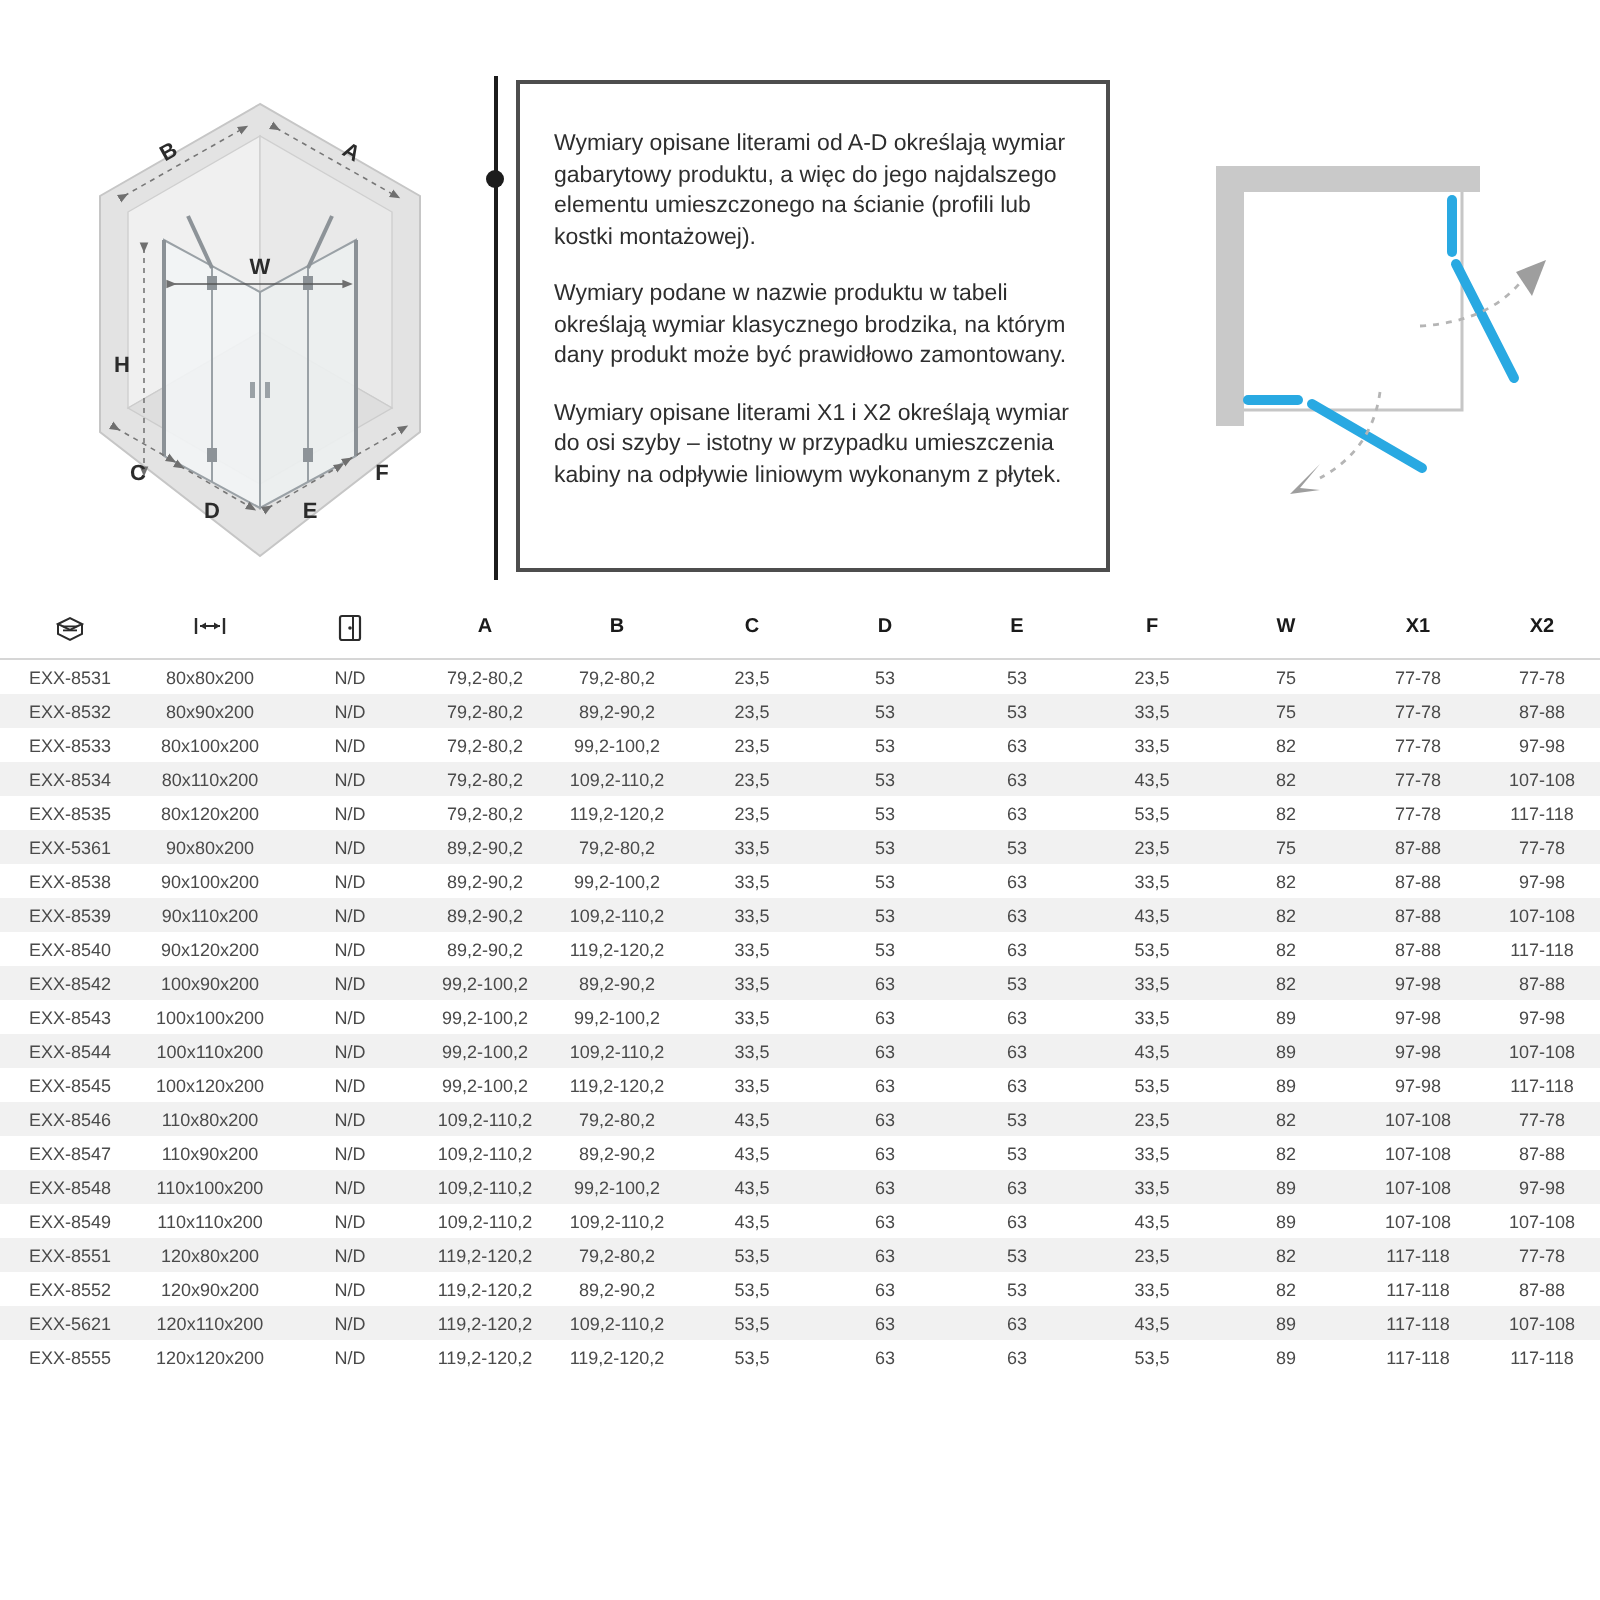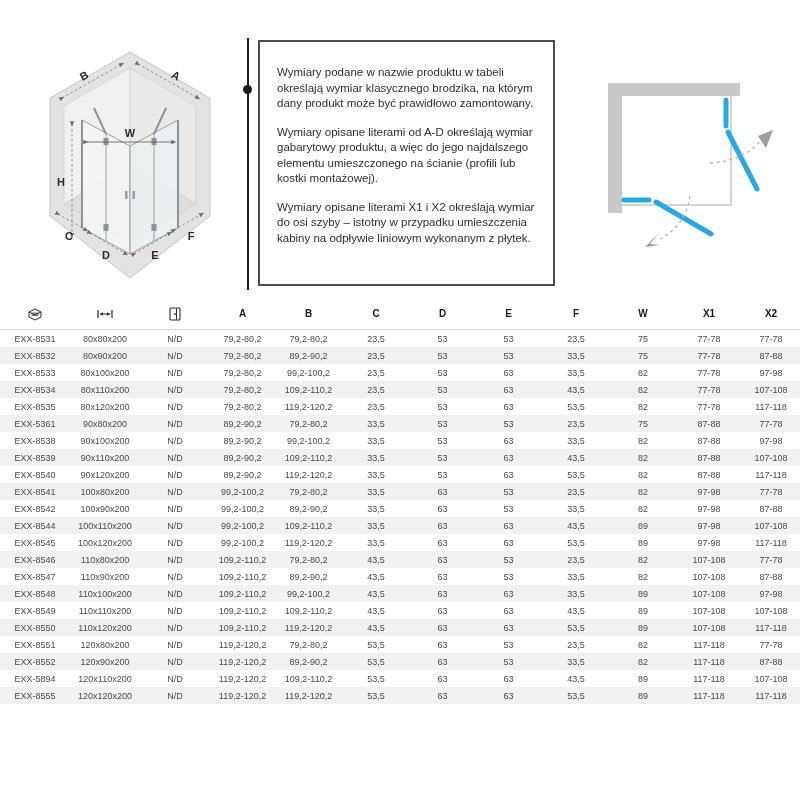--- a/index.html
+++ b/index.html
@@ -73,22 +73,22 @@
   <text x="41" y="194" font-size="11" font-weight="bold" fill="#2b2b2b" text-anchor="middle">C</text>
   <text x="78" y="213" font-size="11" font-weight="bold" fill="#2b2b2b" text-anchor="middle">D</text>
   <text x="127" y="213" font-size="11" font-weight="bold" fill="#2b2b2b" text-anchor="middle">E</text>
   <text x="163" y="194" font-size="11" font-weight="bold" fill="#2b2b2b" text-anchor="middle">F</text>
 </svg>
 
 <div class="accent-line"></div>
 <div class="accent-dot"></div>
 
 <div class="info-box">
+  <p>Wymiary opisane literami od A-D określają wymiar gabarytowy produktu, a więc do jego najdalszego elementu umieszczonego na ścianie (profili lub kostki montażowej).</p>
   <p>Wymiary podane w nazwie produktu w tabeli określają wymiar klasycznego brodzika, na którym dany produkt może być prawidłowo zamontowany.</p>
-  <p>Wymiary opisane literami od A-D określają wymiar gabarytowy produktu, a więc do jego najdalszego elementu umieszczonego na ścianie (profili lub kostki montażowej).</p>
   <p>Wymiary opisane literami X1 i X2 określają wymiar do osi szyby – istotny w przypadku umieszczenia kabiny na odpływie liniowym wykonanym z płytek.</p>
 </div>
 
 <svg class="top-diagram" viewBox="0 0 195 205" xmlns="http://www.w3.org/2000/svg">
 
   <rect x="10" y="28" width="132" height="13" fill="#c9c9c9"></rect>
   <rect x="10" y="28" width="14" height="130" fill="#c9c9c9"></rect>
 
   <polyline points="133,41 133,150 24,150" fill="none" stroke="#c6c6c6" stroke-width="1.5"></polyline>
 
@@ -279,48 +279,48 @@
         <td>119,2-120,2</td>
         <td>33,5</td>
         <td>53</td>
         <td>63</td>
         <td>53,5</td>
         <td>82</td>
         <td>87-88</td>
         <td>117-118</td>
       </tr>
       <tr>
-        <td>EXX-8541</td>
-        <td>100x80x200</td>
-        <td>N/D</td>
-        <td>99,2-100,2</td>
-        <td>79,2-80,2</td>
-        <td>33,5</td>
-        <td>63</td>
-        <td>53</td>
-        <td>23,5</td>
-        <td>82</td>
-        <td>97-98</td>
-        <td>77-78</td>
-      </tr>
-      <tr>
         <td>EXX-8542</td>
         <td>100x90x200</td>
         <td>N/D</td>
         <td>99,2-100,2</td>
         <td>89,2-90,2</td>
         <td>33,5</td>
         <td>63</td>
         <td>53</td>
         <td>33,5</td>
         <td>82</td>
         <td>97-98</td>
         <td>87-88</td>
       </tr>
       <tr>
+        <td>EXX-8543</td>
+        <td>100x100x200</td>
+        <td>N/D</td>
+        <td>99,2-100,2</td>
+        <td>99,2-100,2</td>
+        <td>33,5</td>
+        <td>63</td>
+        <td>63</td>
+        <td>33,5</td>
+        <td>89</td>
+        <td>97-98</td>
+        <td>97-98</td>
+      </tr>
+      <tr>
         <td>EXX-8544</td>
         <td>100x110x200</td>
         <td>N/D</td>
         <td>99,2-100,2</td>
         <td>109,2-110,2</td>
         <td>33,5</td>
         <td>63</td>
         <td>63</td>
         <td>43,5</td>
         <td>89</td>
@@ -391,34 +391,20 @@
         <td>109,2-110,2</td>
         <td>43,5</td>
         <td>63</td>
         <td>63</td>
         <td>43,5</td>
         <td>89</td>
         <td>107-108</td>
         <td>107-108</td>
       </tr>
       <tr>
-        <td>EXX-8550</td>
-        <td>110x120x200</td>
-        <td>N/D</td>
-        <td>109,2-110,2</td>
-        <td>119,2-120,2</td>
-        <td>43,5</td>
-        <td>63</td>
-        <td>63</td>
-        <td>53,5</td>
-        <td>89</td>
-        <td>107-108</td>
-        <td>117-118</td>
-      </tr>
-      <tr>
         <td>EXX-8551</td>
         <td>120x80x200</td>
         <td>N/D</td>
         <td>119,2-120,2</td>
         <td>79,2-80,2</td>
         <td>53,5</td>
         <td>63</td>
         <td>53</td>
         <td>23,5</td>
         <td>82</td>
@@ -433,21 +419,21 @@
         <td>89,2-90,2</td>
         <td>53,5</td>
         <td>63</td>
         <td>53</td>
         <td>33,5</td>
         <td>82</td>
         <td>117-118</td>
         <td>87-88</td>
       </tr>
       <tr>
-        <td>EXX-5894</td>
+        <td>EXX-5621</td>
         <td>120x110x200</td>
         <td>N/D</td>
         <td>119,2-120,2</td>
         <td>109,2-110,2</td>
         <td>53,5</td>
         <td>63</td>
         <td>63</td>
         <td>43,5</td>
         <td>89</td>
         <td>117-118</td>

